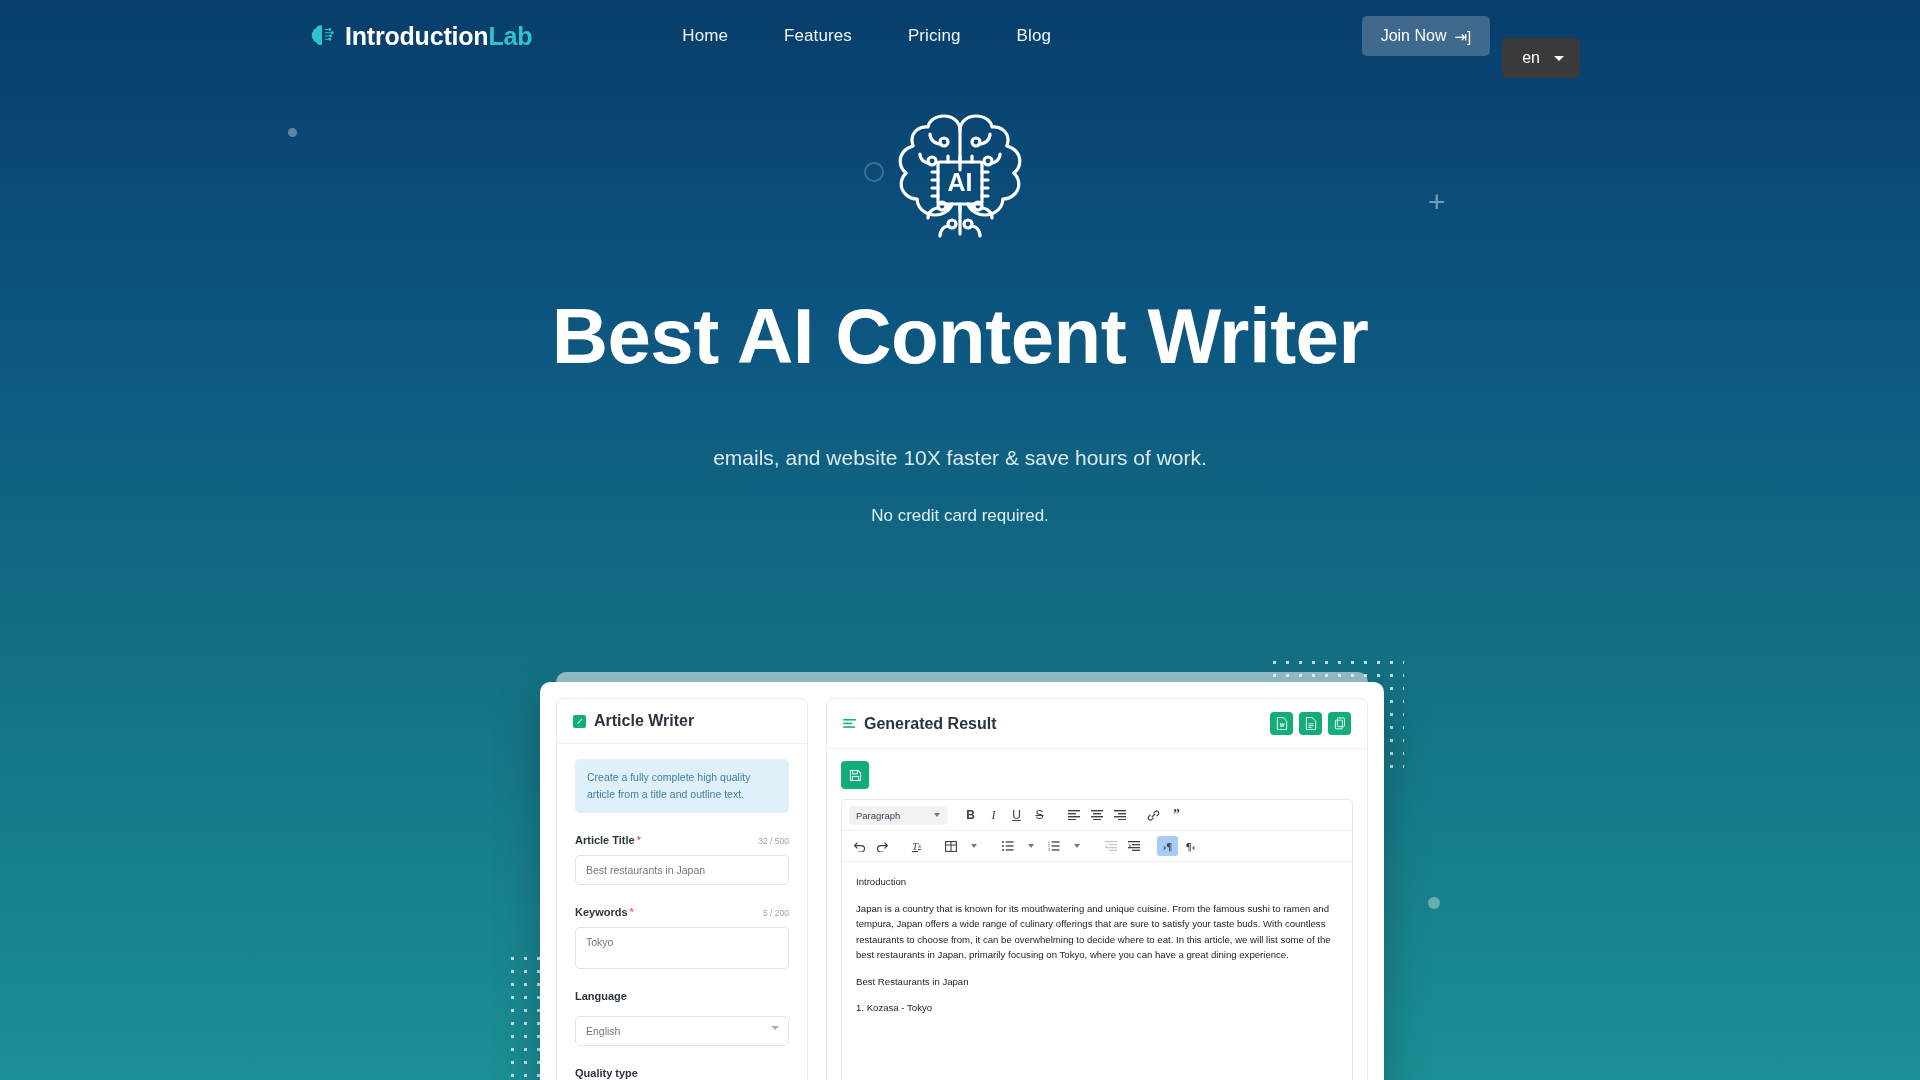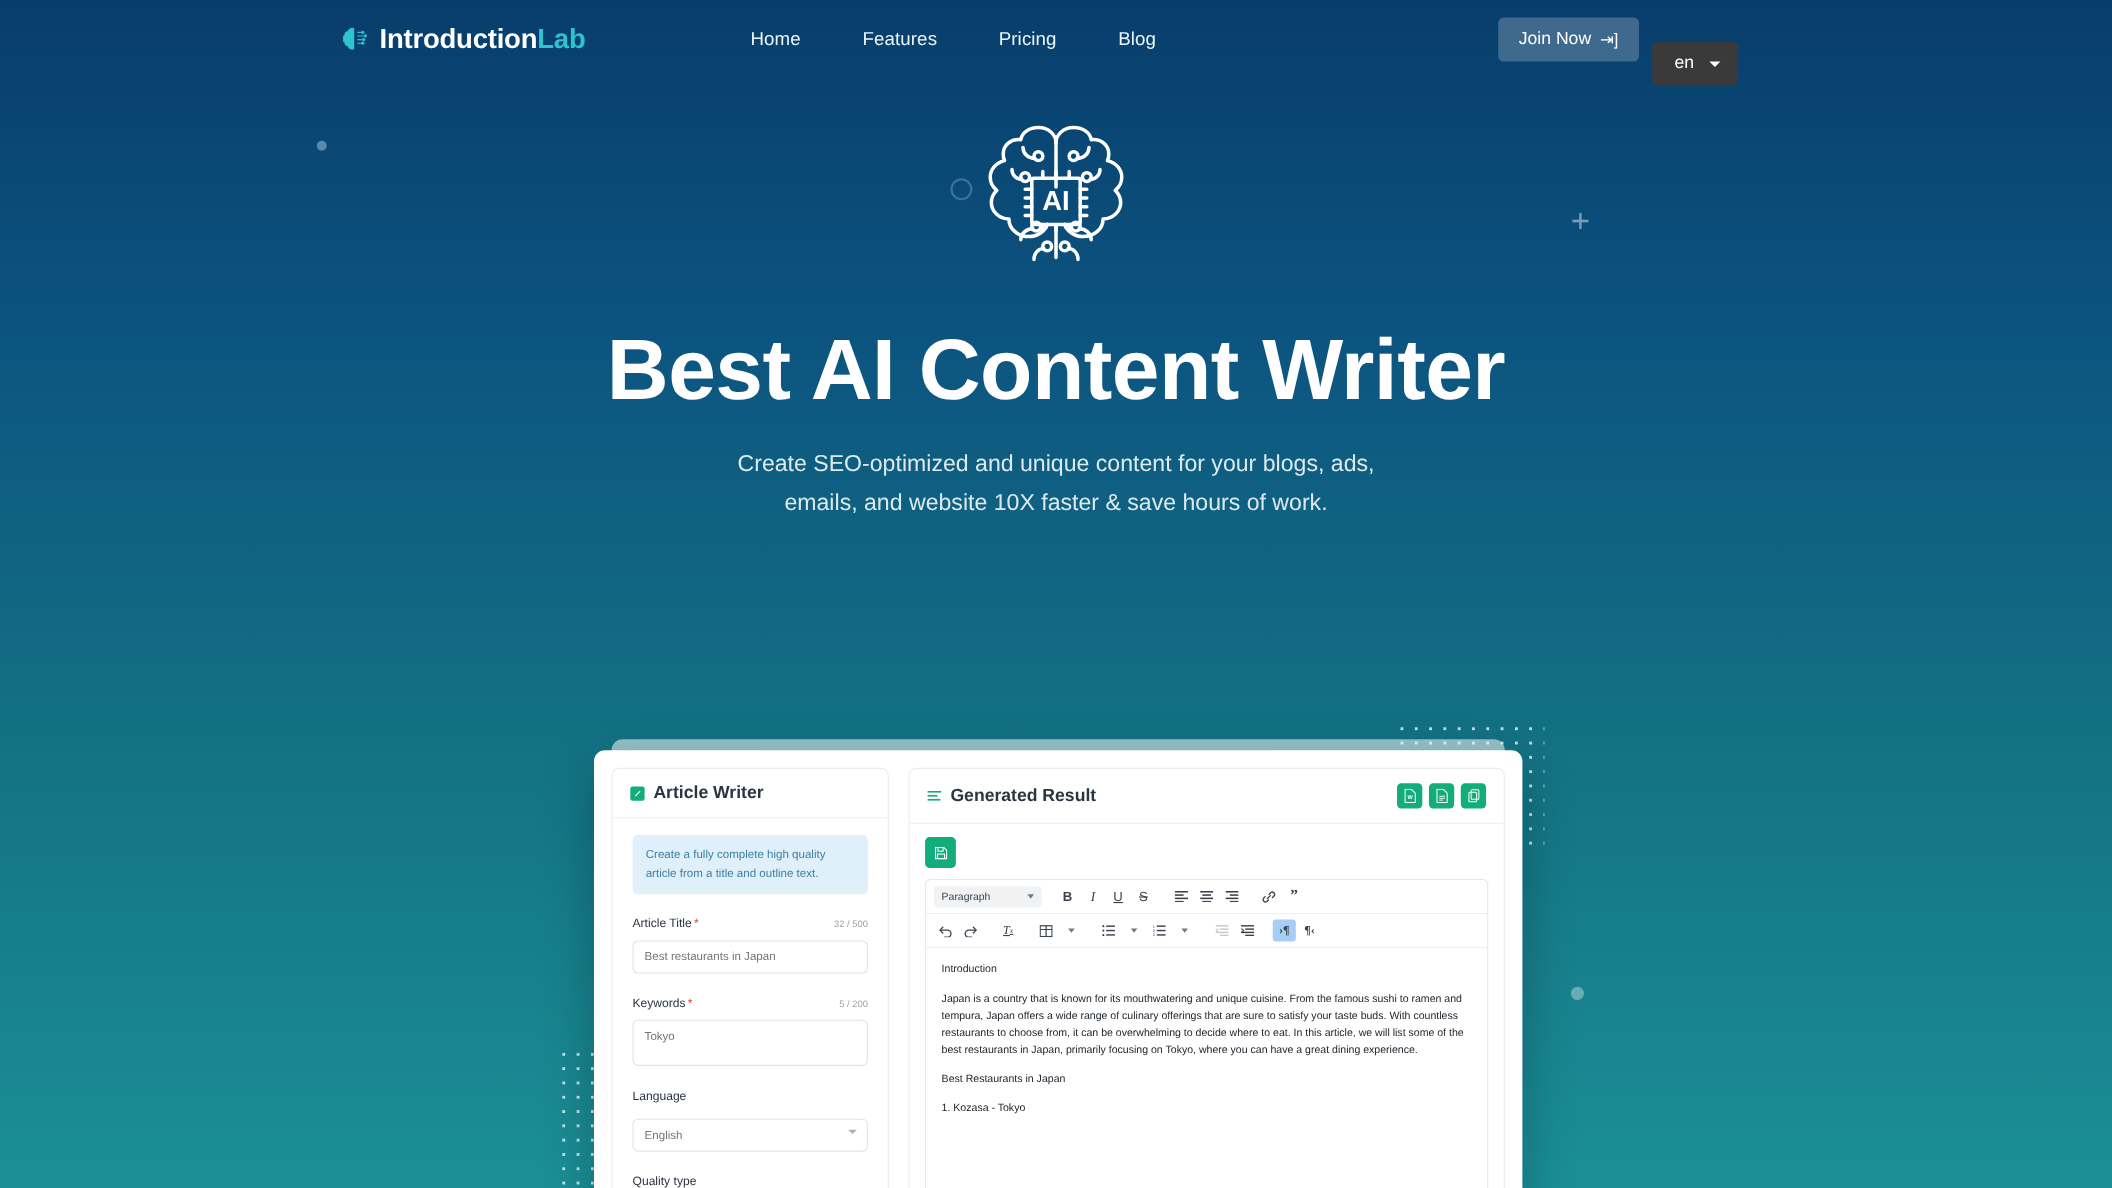--- a/index.html
+++ b/index.html
@@ -119,21 +119,21 @@
     width: 13px; height: 13px; border-radius: 2px; background: #13ad7c;
     display:flex; align-items:center; justify-content:center; flex:none;
   }
   .infobox {
     background: #dff0fa; color: #3e7fa6;
     font-size: 10.5px; line-height: 1.62;
     border-radius: 5px; padding: 10px 12px;
   }
   .field { margin-top: 17px; }
   .field-row { display: flex; align-items: baseline; justify-content: space-between; }
-  .field-label { font-size: 11px; color: #2b3440; font-weight: 400; }
+  .field-label { font-size: 11px; color: #2b3440; font-weight: 700; }
   .req { color: #e0392f; font-size: 11px; margin-left: 2px; }
   .counter { font-size: 8.5px; color: #9aa3ab; }
   .inp {
     margin-top: 7px; width: 100%;
     border: 1px solid #dfe3e7; border-radius: 5px;
     padding: 8px 10px; font-size: 10.5px; color: #9aa3ab;
     font-family: "Liberation Sans", sans-serif; background:#fff;
   }
   .inp.ta { height: 42px; resize: none; }
   .sel-wrap { position: relative; margin-top: 7px; }
@@ -260,23 +260,24 @@
       <circle cx="108" cy="96" r="4"></circle>
         <circle cx="98" cy="114" r="4"></circle>
       <rect x="68" y="52" width="44" height="42" rx="2"></rect>
       <path d="M62 62h6M62 70h6M62 78h6M62 86h6M112 62h6M112 70h6M112 78h6M112 86h6M78 46v6M90 46v6M102 46v6M78 94v6M90 94v6M102 94v6"></path>
     </g>
     <text x="90" y="81" text-anchor="middle" fill="#ffffff" font-size="25" font-weight="700" font-family="Liberation Sans, sans-serif">AI</text>
   </svg>
 
   <h1>Best AI Content Writer</h1>
   <p class="sub">
-    <span>Create SEO-optimized and unique content for your blogs, ads,</span><br>
+    <br>
     <span>emails, and website 10X faster &amp; save hours of work.</span>
   </p>
+  <div class="nocard">No credit card required.</div>
 </div>
 
 <div class="preview-shadow"></div>
 <div class="preview">
 
   <div class="panel left-panel">
     <div class="panel-head">
       <span class="pencil-badge">
         <svg width="8" height="8" viewBox="0 0 12 12">
             <path d="M2 9.2 8.4 2.8l1 1L3 10.2H2z" fill="#ffffff"></path>

